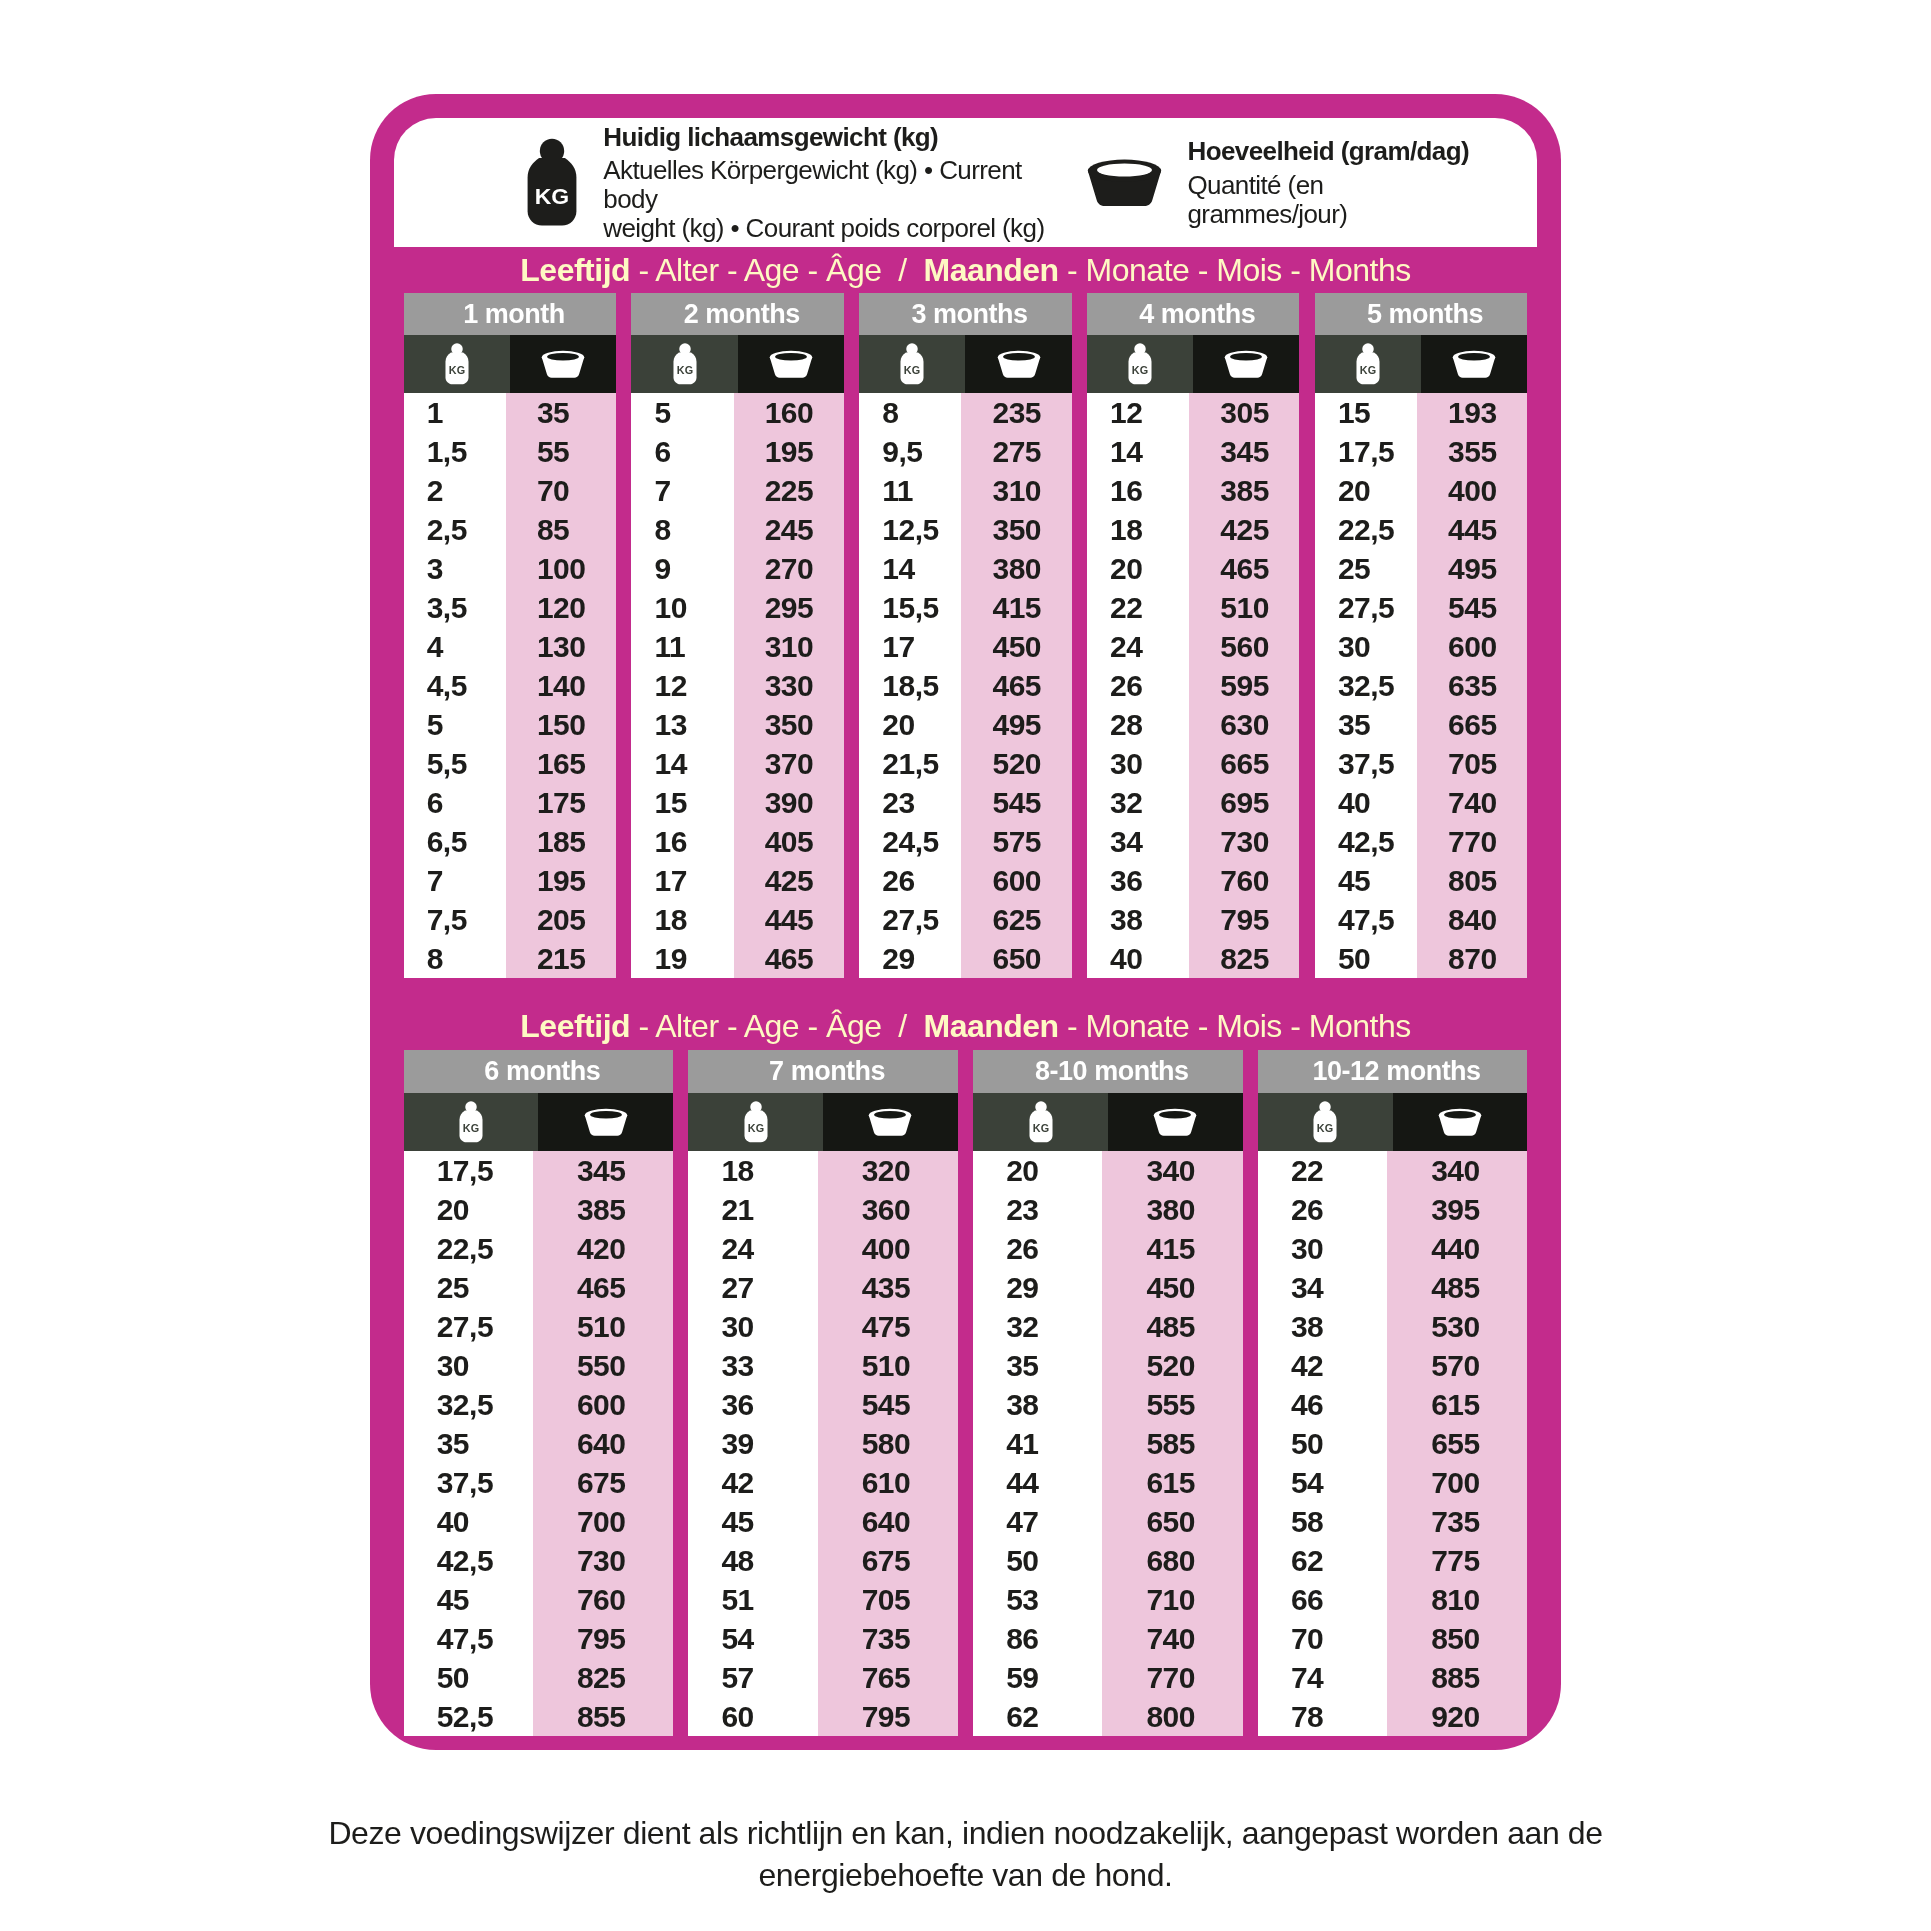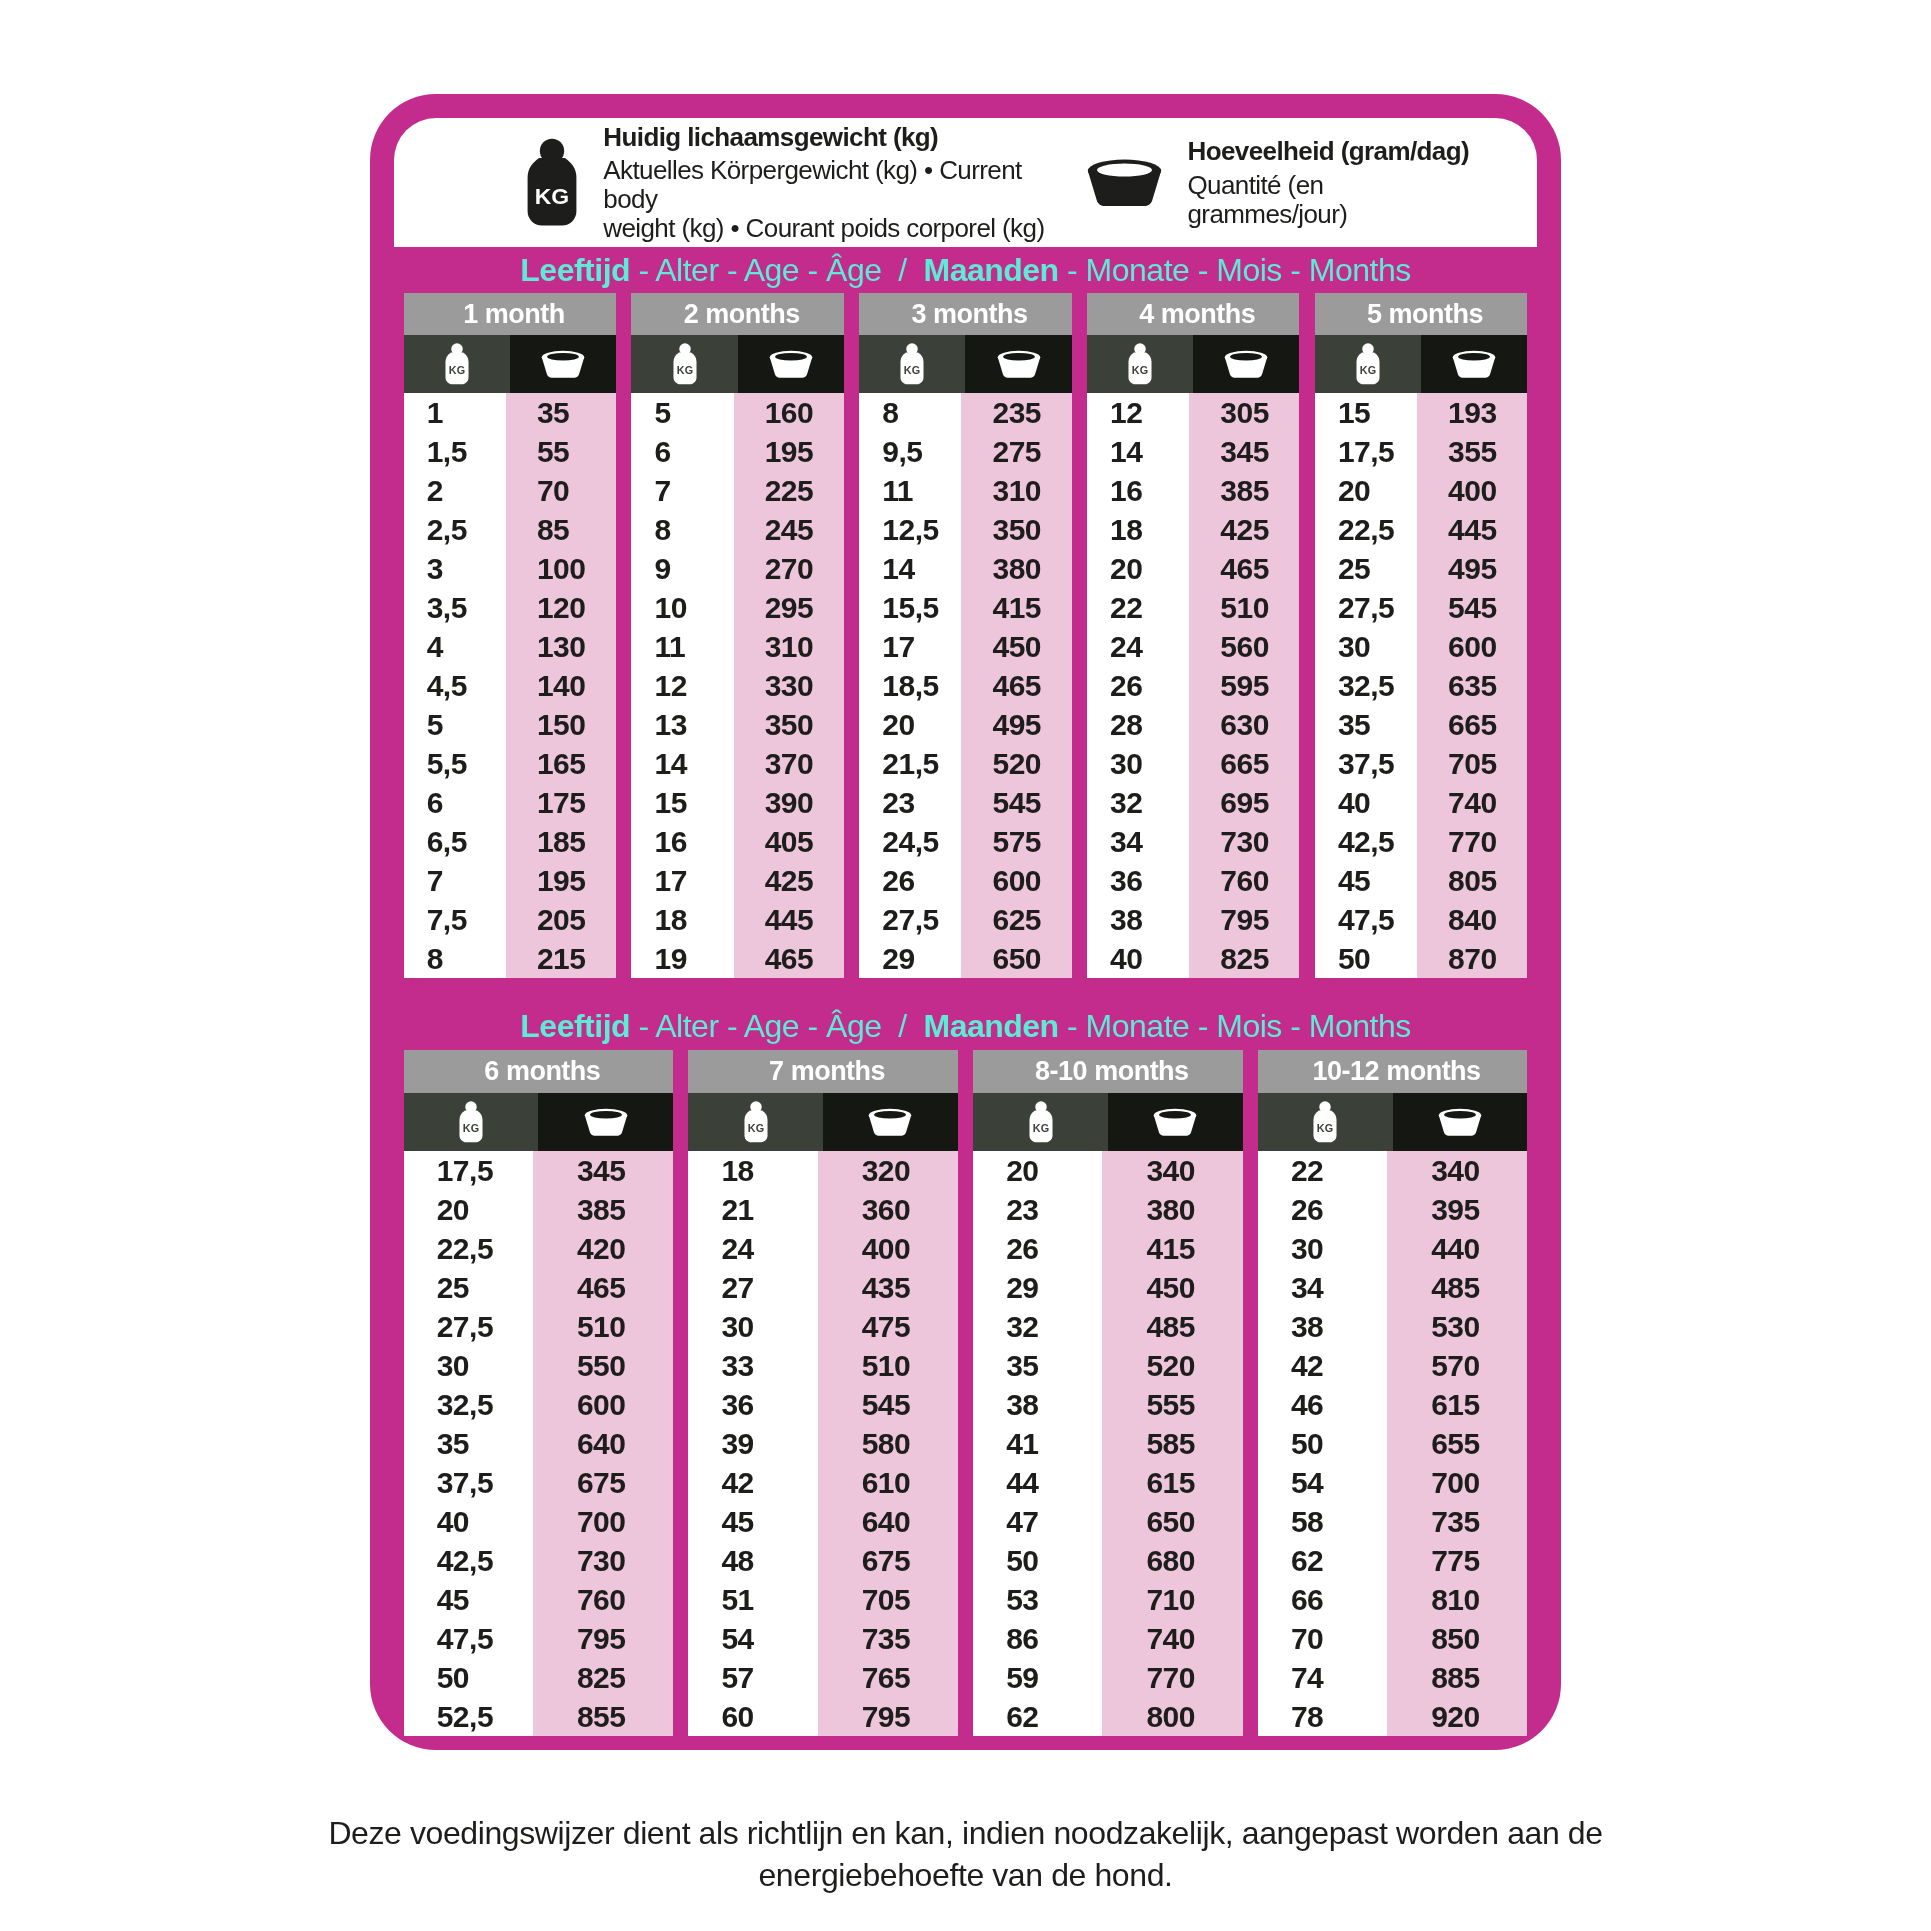--- a/index.html
+++ b/index.html
@@ -18,21 +18,21 @@
     display:flex; align-items:center;
   }
   .legend-group { display:flex; align-items:center; gap:19.3px; }
   .legend-group.weight { margin-left:126px; }
   .legend-group.amount { margin-left:auto; margin-right:48px; }
   .legend-icon { display:flex; align-items:center; justify-content:center; }
   .lt-title { font-size:26px; font-weight:bold; letter-spacing:-0.6px; margin-bottom:3.9px; }
   .lt-line  { font-size:26px; letter-spacing:-0.6px; line-height:29px; }
   .band {
     height:46px; display:flex; align-items:center; justify-content:center;
-    color:#5eead4; font-size:32px; letter-spacing:-0.5px; white-space:pre;
+    color:#fef9c3; font-size:32px; letter-spacing:-0.5px; white-space:pre;
   }
   .band .b { font-weight:bold; }
   .band.second { height:48px; margin-top:24px; }
   .cols { display:flex; gap:15.4px; padding:0 9.7px; }
   .col { flex:1; display:flex; flex-direction:column; }
   .col-title {
     height:42px; background:var(--gray,#9b9b9b); color:#fff;
     font-size:27px; font-weight:bold; letter-spacing:-0.5px;
     display:flex; align-items:center; justify-content:center;padding-left:8px;
   }

